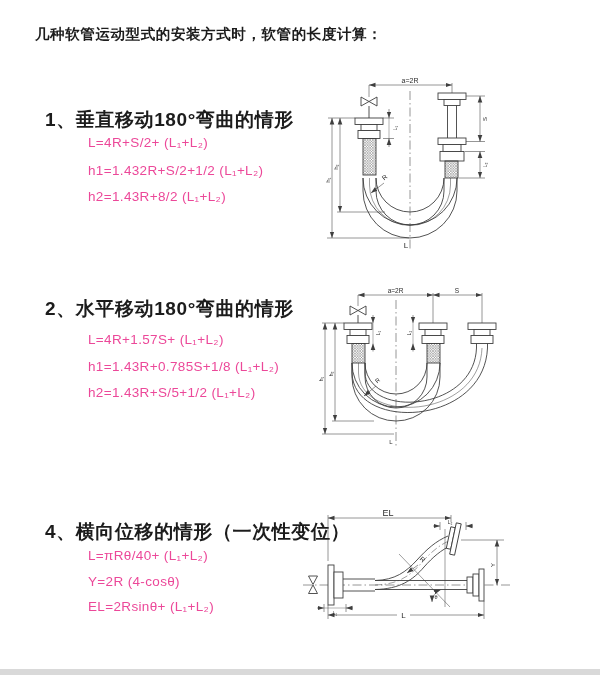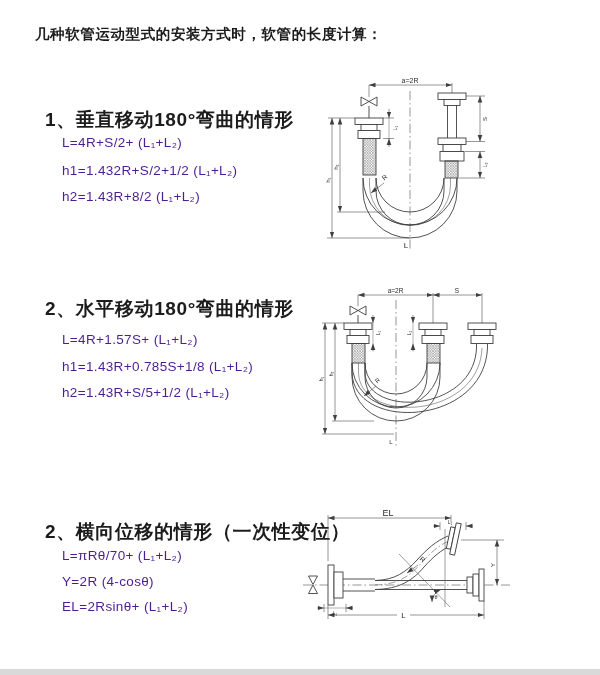--- a/index.html
+++ b/index.html
@@ -10,22 +10,22 @@
   }
   .title{
     position:absolute;left:35px;top:17px;
     font-size:14.5px;font-weight:bold;letter-spacing:0.6px;white-space:nowrap;margin-top:8px;
   }
   .heading{
     position:absolute;left:45px;
     font-size:19px;font-weight:bold;letter-spacing:0.6px;white-space:nowrap;
   }
   .formula{
-    position:absolute;left:62px;
-    font-size:13.5px;letter-spacing:0.35px;white-space:nowrap;color:#4c1d95;
+    position:absolute;left:88px;
+    font-size:13.5px;letter-spacing:0.35px;white-space:nowrap;color:#ec4899;
   }
   svg.dg{position:absolute;}
   svg text{font-family:"Liberation Sans","DejaVu Sans",sans-serif;fill:#2b2b2b;}
   .bottom-edge{
     position:absolute;left:0;bottom:0;width:600px;height:6px;background:#d9d9d9;
   }
 </style>
 </head>
 <body>
 
@@ -34,22 +34,22 @@
 <div class="heading" style="top:107px">1、垂直移动180°弯曲的情形</div>
 <div class="formula" style="top:135px">L=4R+S/2+ (L₁+L₂)</div>
 <div class="formula" style="top:163px">h1=1.432R+S/2+1/2 (L₁+L₂)</div>
 <div class="formula" style="top:189px">h2=1.43R+8/2 (L₁+L₂)</div>
 
 <div class="heading" style="top:296px">2、水平移动180°弯曲的情形</div>
 <div class="formula" style="top:332px">L=4R+1.57S+ (L₁+L₂)</div>
 <div class="formula" style="top:359px">h1=1.43R+0.785S+1/8 (L₁+L₂)</div>
 <div class="formula" style="top:385px">h2=1.43R+S/5+1/2 (L₁+L₂)</div>
 
-<div class="heading" style="top:519px">2、横向位移的情形（一次性变位）</div>
-<div class="formula" style="top:548px">L=πRθ/70+ (L₁+L₂)</div>
+<div class="heading" style="top:519px">4、横向位移的情形（一次性变位）</div>
+<div class="formula" style="top:548px">L=πRθ/40+ (L₁+L₂)</div>
 <div class="formula" style="top:574px">Y=2R (4-cosθ)</div>
 <div class="formula" style="top:599px">EL=2Rsinθ+ (L₁+L₂)</div>
 
 <svg class="dg" style="left:313px;top:75px" width="220" height="185" viewBox="0 0 220 185">
   <defs>
     <marker id="ar1" markerUnits="userSpaceOnUse" markerWidth="7" markerHeight="6" refX="6.5" refY="3" orient="auto-start-reverse">
       <path d="M0,0.7 L6.5,3 L0,5.3 Z" fill="#3f3f3f"></path>
     </marker>
     <pattern id="hz1" width="2.6" height="2.6" patternUnits="userSpaceOnUse">
       <path d="M0,2.6 L2.6,0 M0,0 L2.6,2.6" stroke="#6a6a6a" stroke-width="0.45" fill="none"></path>

